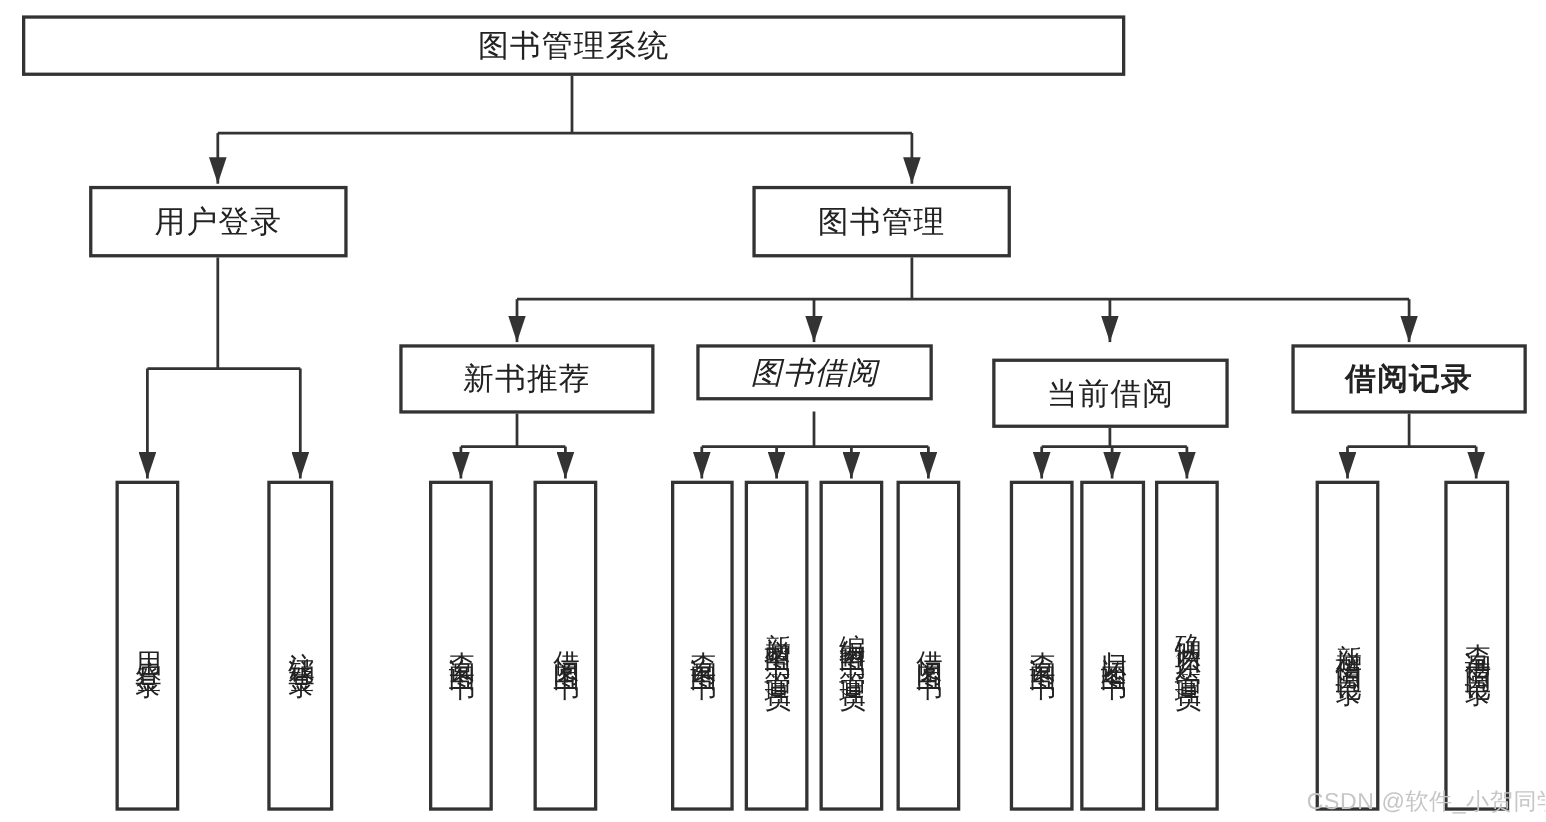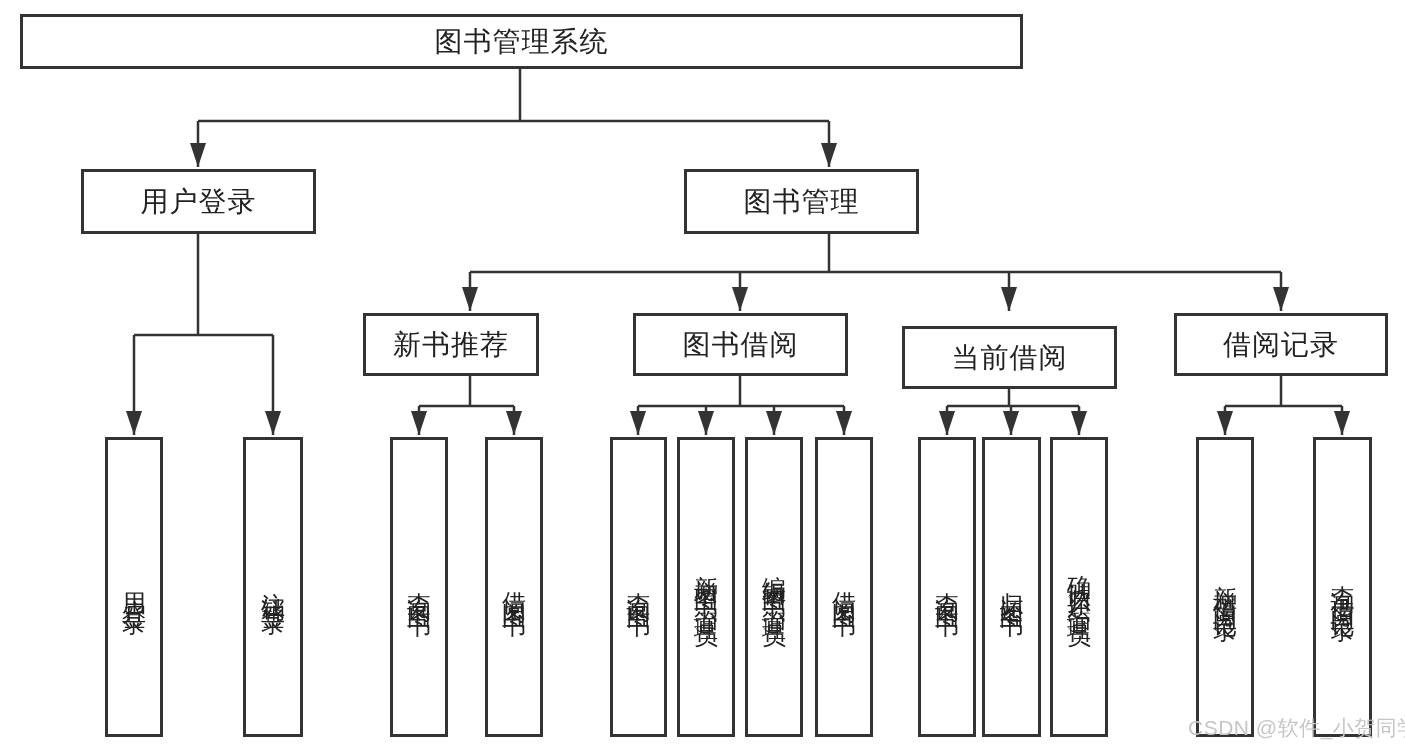--- a/index.html
+++ b/index.html
@@ -42,24 +42,24 @@
     writing-mode: vertical-rl;
     text-orientation: mixed;
     font-size: 24px;
     letter-spacing: 7px;
     line-height: 1;
   }
   
   .b-root      { left: 20px;   top: 14px;  width: 1003px; height: 55px; }
   .b-login     { left: 81px;   top: 169px; width: 235px;  height: 65px; }
   .b-mgmt      { left: 684px;  top: 169px; width: 235px;  height: 65px; }
-  .b-sec0      { left: 363px;  top: 313px; width: 176px;  height: 63px; }
-  .b-sec1      { left: 633px;  top: 313px; width: 215px;  height: 63px; }
+  .b-sec0      { left: 363px;  top: 313px; width: 232px;  height: 63px; }
+  .b-sec1      { left: 633px;  top: 313px; width: 215px;  height: 51px; font-style: italic; }
   .b-sec2      { left: 902px;  top: 313px; width: 215px;  height: 63px; margin-top: 13px; }
-  .b-sec3      { left: 1174px; top: 313px; width: 214px;  height: 63px; }
+  .b-sec3      { left: 1174px; top: 313px; width: 214px;  height: 63px; font-weight: bold; }
   .leaf        { top: 437px;   height: 300px; width: 58px; }
   .b-ul0       { left: 105px; }
   .b-ul1       { left: 243px;  width: 60px; }
   .b-nr0       { left: 390px; }
   .b-nr1       { left: 485px; }
   .b-bb0       { left: 610px;  width: 57px; }
   .b-bb1       { left: 677px; }
   .b-bb2       { left: 745px; }
   .b-bb3       { left: 815px; }
   .b-cb0       { left: 918px; }

